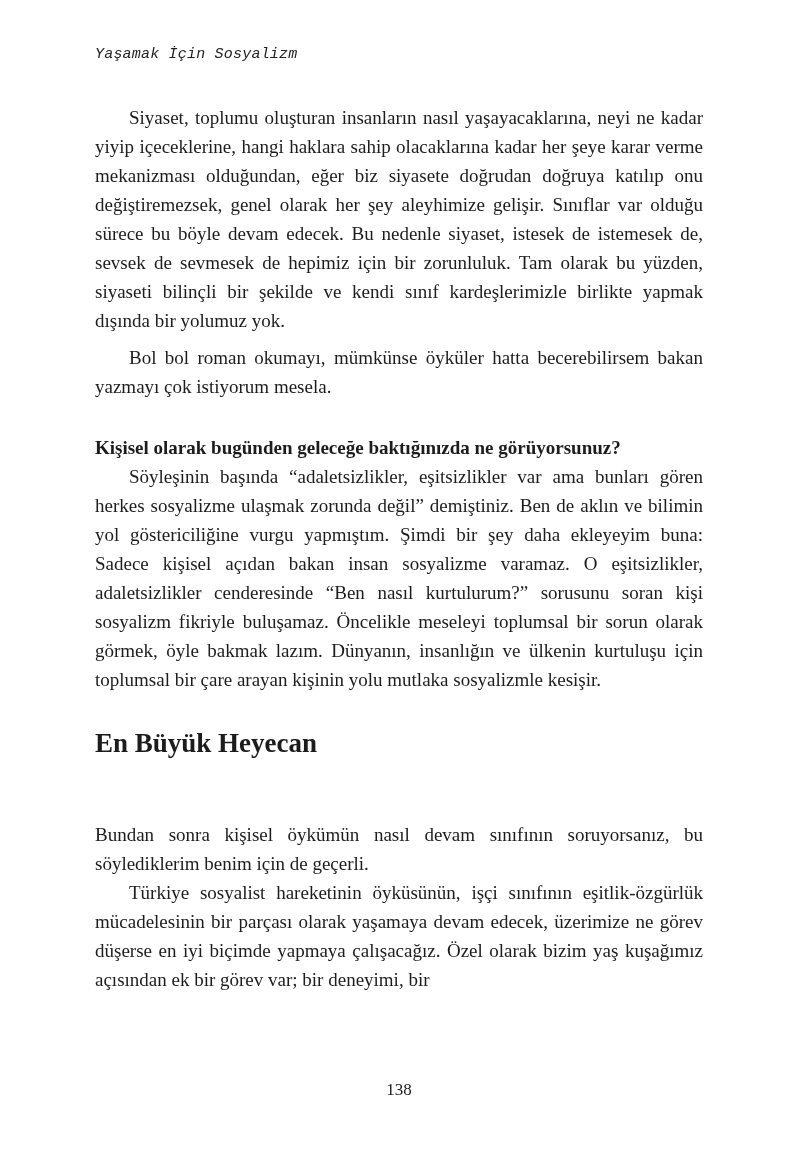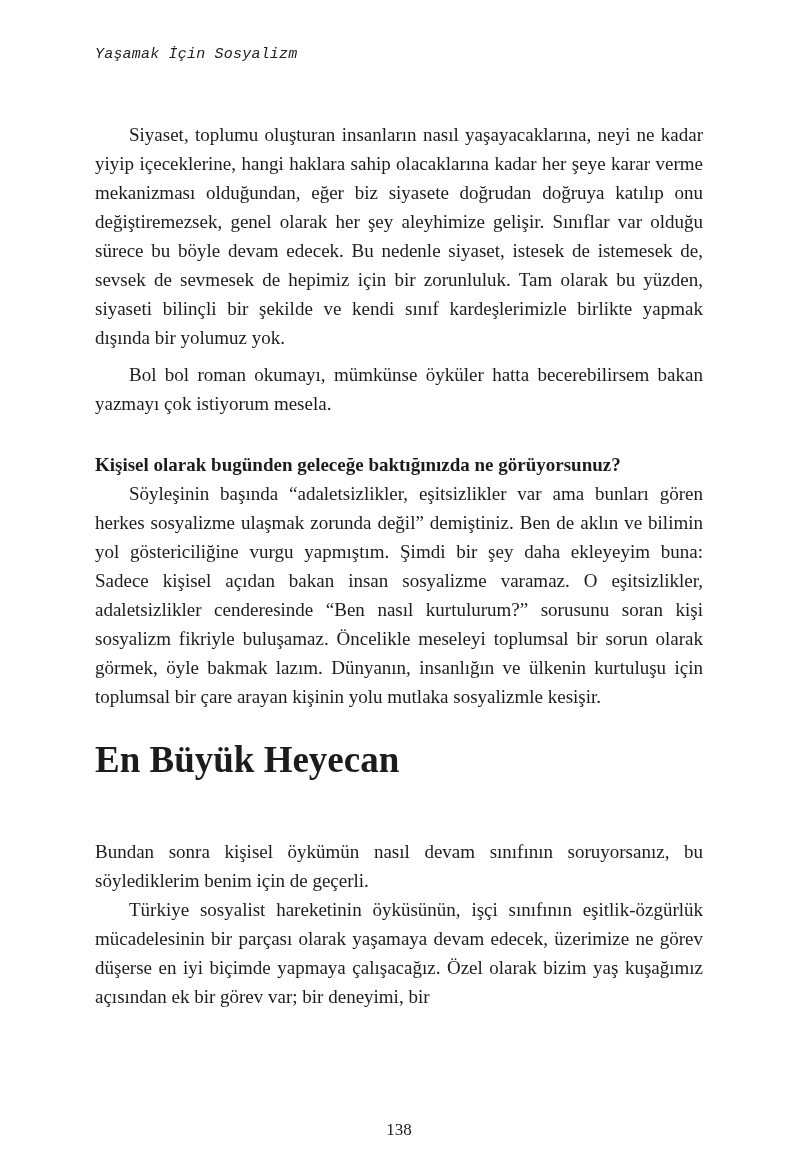--- a/index.html
+++ b/index.html
@@ -23,49 +23,49 @@
   }
   .running-header {
     margin-top: 46px;
     font-size: 15px;
     font-style: italic;
     color: #222;
     letter-spacing: 0.2px;
     font-family: Liberation Mono, monospace;
   }
   .content {
-    margin-top: 57px;
+    margin-top: 40px;
     font-size: 19px;
     line-height: 29px;
     text-align: justify;
   }
   .content p {
     margin: 0;
   }
   .p-indent {
     text-indent: 34px;
   }
   .para-gap {
     margin-top: 8px !important;
   }
   .question {
     margin-top: 32px !important;
     font-weight: bold;
   }
   .section-heading {
     margin-top: 32px !important;
     margin-bottom: 60px !important;
-    font-size: 37px;
+    font-size: 27px;
     font-weight: bold;
     line-height: 34px;
     text-align: left;
   }
   .page-number {
     position: absolute;
-    top: 1120px;
+    top: 1080px;
     left: 0;
     width: 798px;
     text-align: center;
     font-size: 17px;
     color: #1c1c1c;
   }
 </style>
 </head>
 <body>
 

